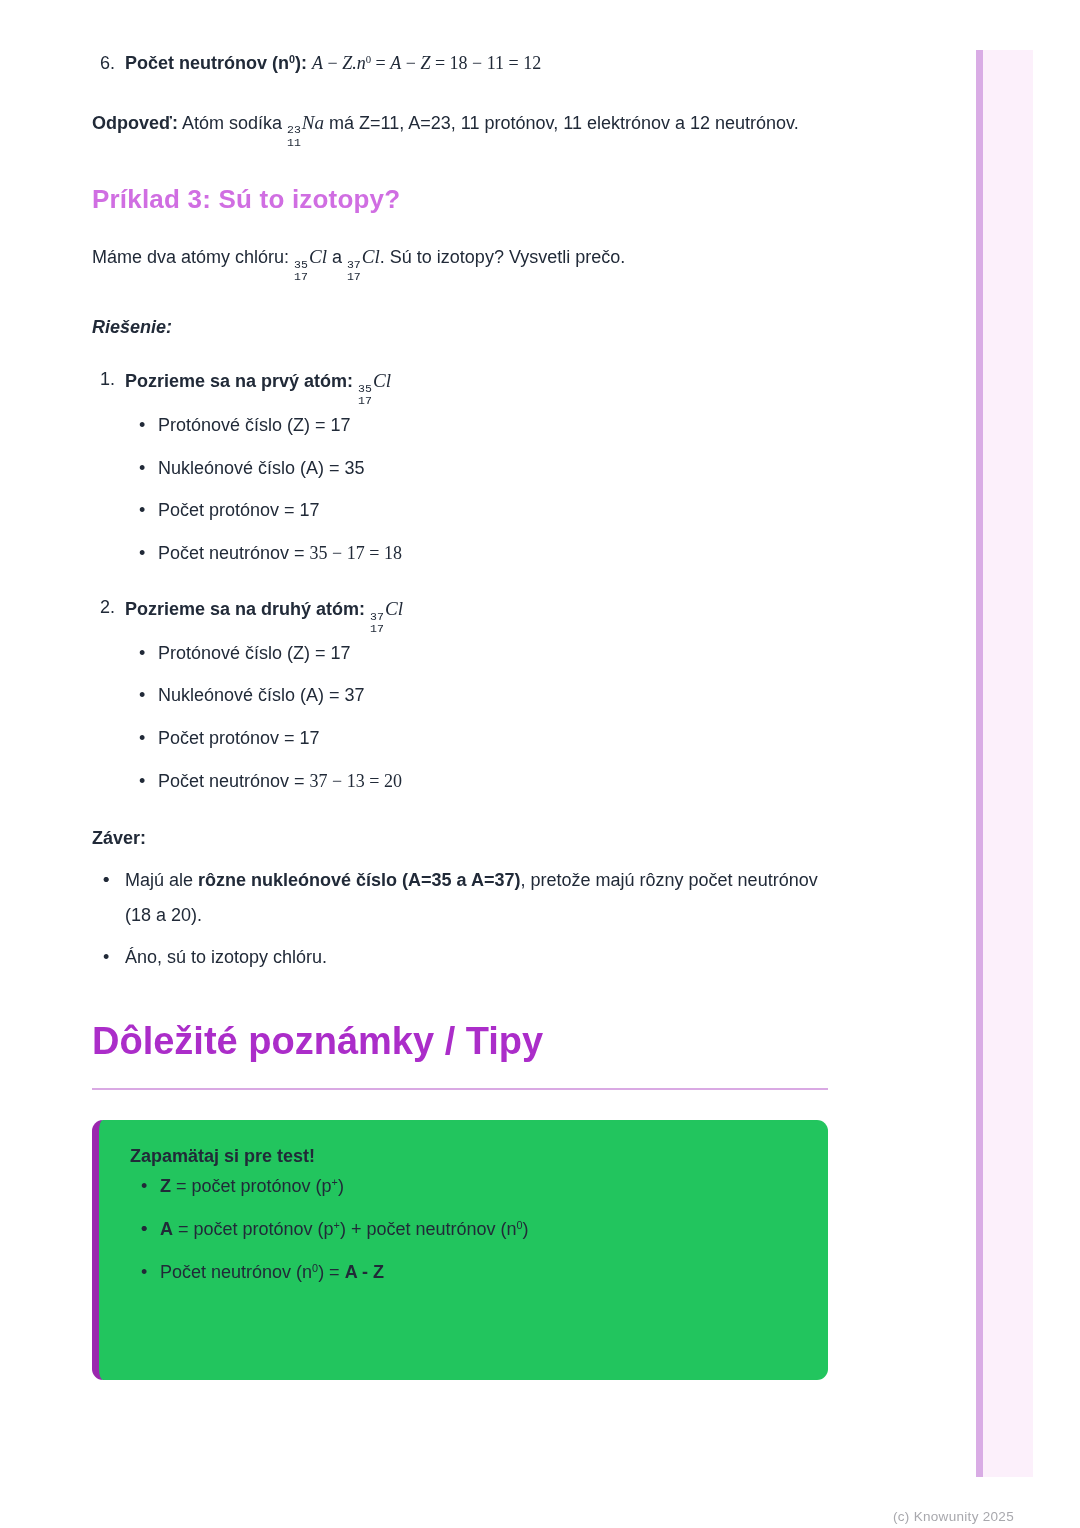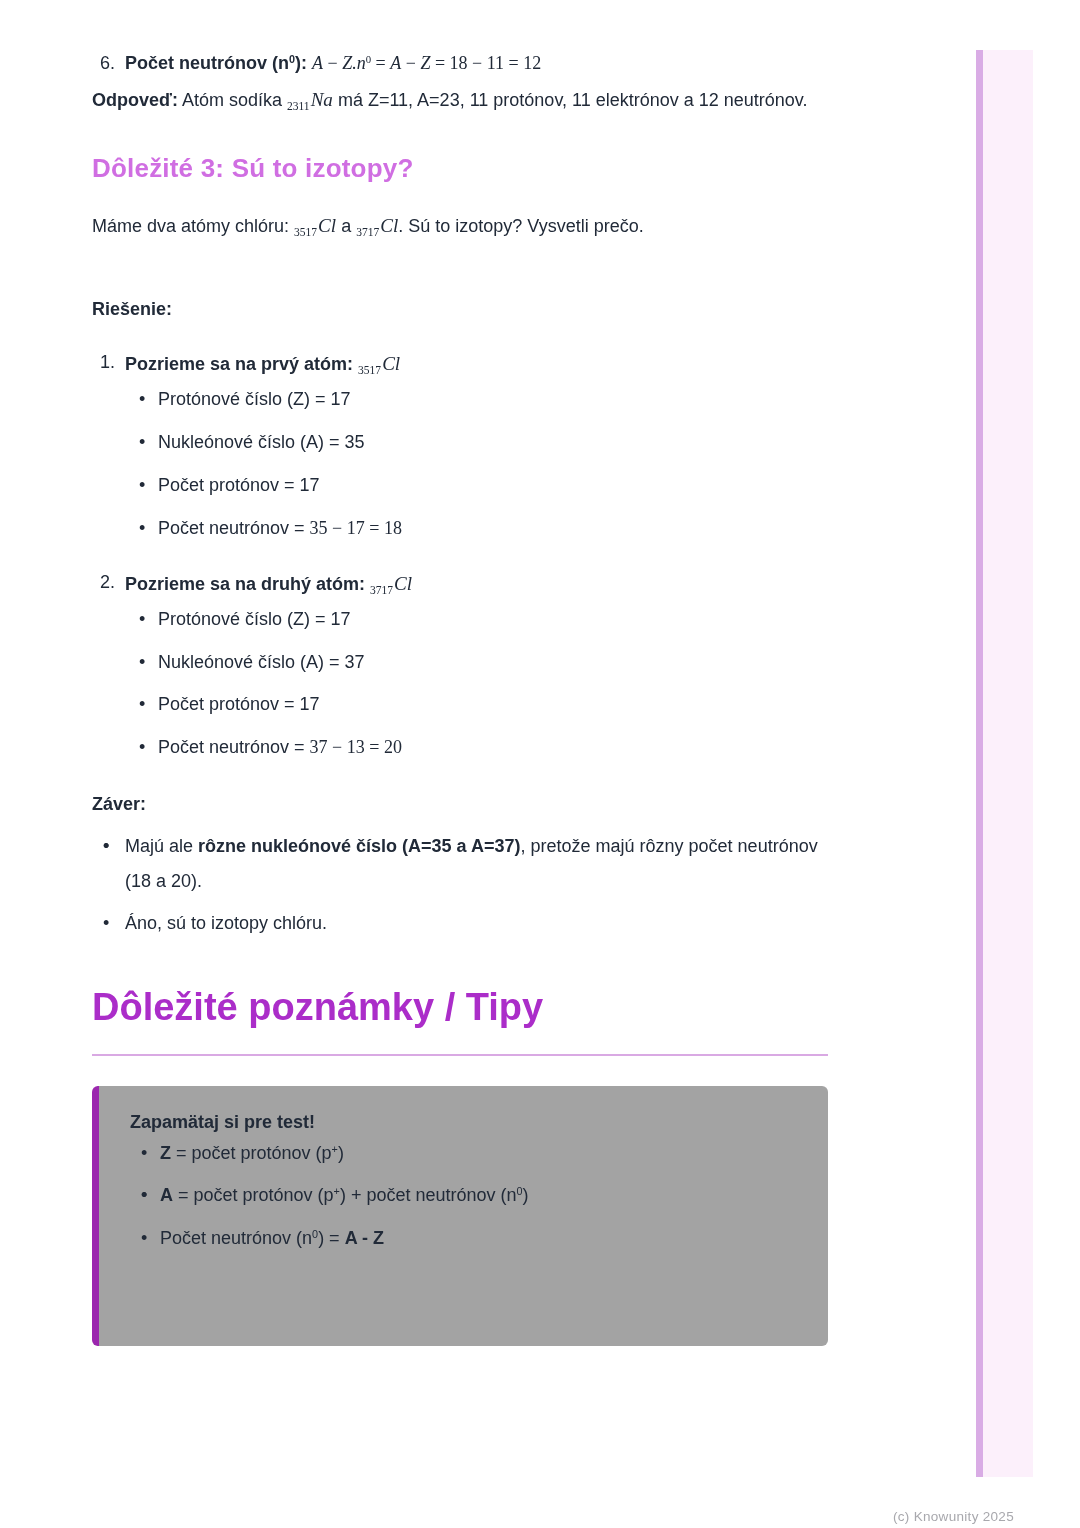--- a/index.html
+++ b/index.html
@@ -23,38 +23,38 @@
   p{margin:0;}
   .b{font-weight:700;}
   .sup{font-size:.6em;vertical-align:.55em;line-height:0;}
   .mn{font-family:"Liberation Serif",serif;}
   .mi{font-family:"Liberation Serif",serif;font-style:italic;}
   .msup{font-family:"Liberation Serif",serif;font-size:.6em;vertical-align:.55em;line-height:0;}
 
   
   .nuc{white-space:nowrap;}
   .nuc-stack{
-    display:inline-flex;flex-direction:row;vertical-align:-.38em;
-    font-family:Liberation Serif, serif;font-size:.64em;line-height:1.08;
+    display:inline-flex;flex-direction:column;vertical-align:-.38em;
+    font-family:Liberation Mono, monospace;font-size:.64em;line-height:1.08;
     text-align:right;margin-right:1px;
   }
   .nuc-sym{font-family:"Liberation Serif",serif;font-style:italic;font-size:1.06em;}
 
   
   .nitem{position:relative;padding-left:33px;}
   .nitem .num{position:absolute;left:8px;top:0;}
 
-  .p-answer{text-align:justify;}
+  .p-answer{margin-top:23px;text-align:justify;}
   h2.example{
     font-size:26px;font-weight:700;color:#d06ee2;
     line-height:1.2;margin:35px 0 0;letter-spacing:.2px;
   }
   .p-intro{margin-top:23px;}
   .p-bold{font-weight:700;}
-  .p-riesenie{margin-top:48px;}
+  .p-riesenie{margin-top:26px;font-style:italic;}
   .step{margin-top:18px;}
   .step+.step{margin-top:19px;}
 
   ul.blist{list-style:none;margin:0;padding:0;}
   ul.blist li{position:relative;}
   .dot{position:absolute;}
 
   .step-blist li{padding-left:66px;}
   .step-blist li+li{margin-top:8px;}
   .step-blist .dot{left:47px;}
@@ -65,21 +65,21 @@
   .zlist li+li{margin-top:7px;}
   .zlist .dot{left:11px;}
 
   h1.notes{
     font-size:38px;font-weight:700;color:#ab2dc9;
     line-height:1.25;margin:43px 0 0;padding-bottom:23px;
     border-bottom:2px solid #d9a9e3;
   }
   .callout{
     margin-top:30px;box-sizing:border-box;
-    background:#a3a3a3;border-left:7px solid #9b27ae;border-radius:6px;
+    background:#22c55e;border-left:7px solid #9b27ae;border-radius:11px;
     padding:24px 30px 39px 31px;min-height:260px;
   }
   .callout-h{font-weight:700;line-height:1.4;}
   .boxlist{margin-top:8px;}
   .boxlist li{padding-left:30px;}
   .boxlist li+li{margin-top:8px;}
   .boxlist .dot{left:11px;}
 </style>
 </head>
 <body>
@@ -92,21 +92,21 @@
   <div class="nitem">
     <span class="num">6.</span>
     <span><span class="b">Počet neutrónov (n</span><span class="b sup">0</span><span class="b">): </span><span class="mi">A</span><span class="mn"> − </span><span class="mi">Z.n</span><span class="msup">0</span><span class="mn"> = </span><span class="mi">A</span><span class="mn"> − </span><span class="mi">Z</span><span class="mn"> = 18 − 11 = 12</span></span>
   </div>
 
   <p class="p-answer"><span class="b">Odpoveď:</span><span> Atóm sodíka </span><span class="nuc"><span class="nuc-stack">
           <span>23</span>
           <span>11</span>
         </span><span class="nuc-sym">Na</span></span><span> má Z=11, A=23, 11 protónov, 11 elektrónov a 12 neutrónov.</span></p>
 
-  <h2 class="example">Dôležité 3: Sú to izotopy?</h2>
+  <h2 class="example">Príklad 3: Sú to izotopy?</h2>
 
   <p class="p-intro"><span>Máme dva atómy chlóru: </span><span class="nuc"><span class="nuc-stack">
           <span>35</span>
           <span>17</span>
         </span><span class="nuc-sym">Cl</span></span><span> a </span><span class="nuc"><span class="nuc-stack">
           <span>37</span>
           <span>17</span>
         </span><span class="nuc-sym">Cl</span></span><span>. Sú to izotopy? Vysvetli prečo.</span></p>
 
   <p class="p-bold p-riesenie">Riešenie:</p>

